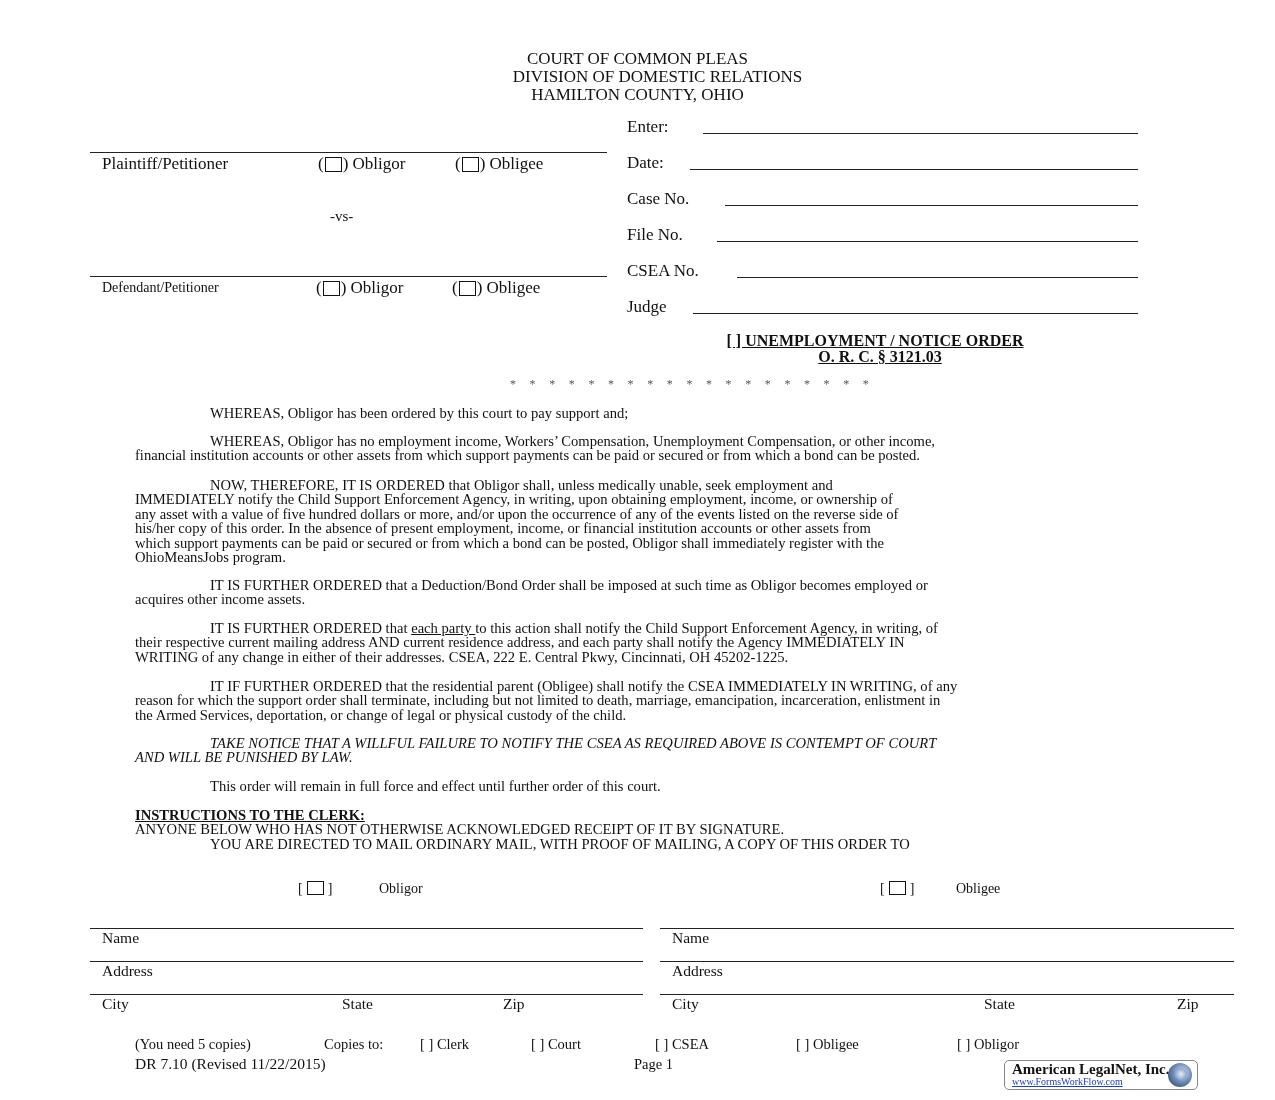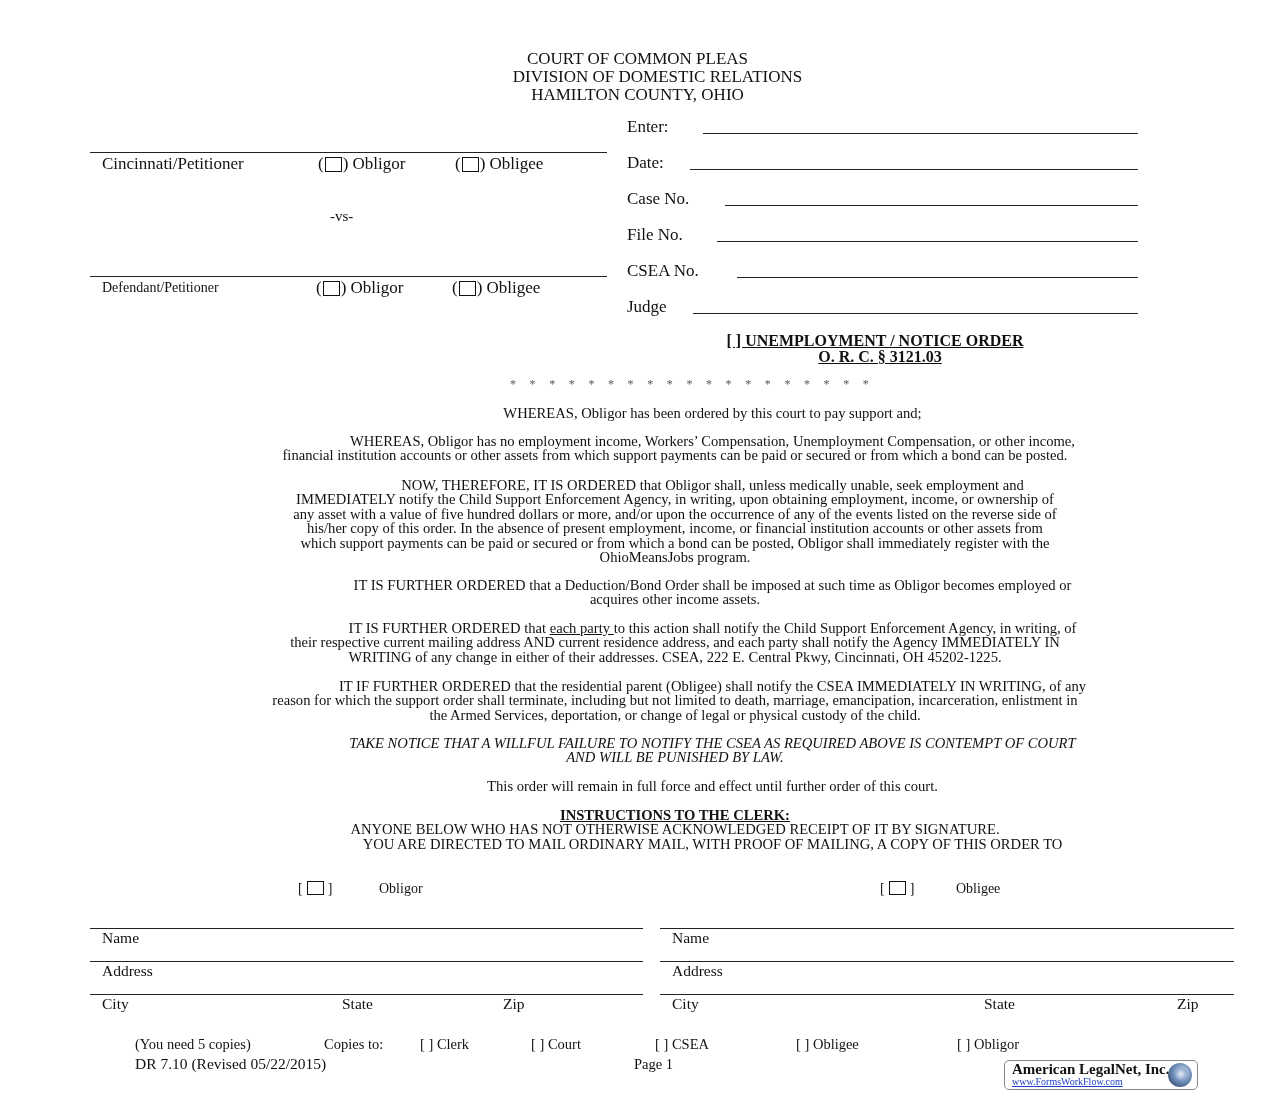--- a/index.html
+++ b/index.html
@@ -16,21 +16,21 @@
     display: inline-block; width: 17px; height: 15px; border: 1.5px solid #111;
     vertical-align: -3px; box-sizing: border-box; margin: 0 1px;
   }
   .cb-sm {
     display: inline-block; width: 17px; height: 14px; border: 1.5px solid #111;
     vertical-align: -2px; box-sizing: border-box; margin: 0 4px;
   }
   .fieldrow { position: absolute; left: 627px; font-size: 17px; line-height: 18px; white-space: nowrap; }
   .fieldline { position: absolute; border-top: 1.5px solid #222; height: 0; }
   .para { position: absolute; left: 135px; width: 1080px; font-size: 14.6px; line-height: 14.4px; }
-  .para .ln { white-space: nowrap; display: block; text-align: center; }
+  .para .ln { white-space: nowrap; display: block; }
   .ind { padding-left: 75px; }
   .u { text-decoration: underline; }
   .b { font-weight: bold; }
   .footer { font-size: 14.5px; white-space: nowrap; }
   .logo {
     position: absolute; left: 1004px; top: 1060px; width: 194px; height: 30px;
     border: 1px solid #888; border-radius: 5px; box-sizing: border-box; background: #fff;
   }
   .logo .name { position: absolute; left: 7px; top: 3px; font-size: 15px; font-weight: bold; line-height: 11px; white-space: nowrap; }
   .logo .url { position: absolute; left: 7px; top: 15px; font-size: 10px; line-height: 11px; color: #1a3cc8; text-decoration: underline; white-space: nowrap; }
@@ -45,21 +45,21 @@
 </style>
 </head>
 <body>
 
 <div class="abs hdr" style="top:50px;">COURT OF COMMON PLEAS</div>
 <div class="abs hdr" style="top:68px;padding-left:20px;">DIVISION OF DOMESTIC RELATIONS</div>
 <div class="abs hdr" style="top:86px;">HAMILTON COUNTY, OHIO</div>
 
 <div class="hline" style="left:90px; top:152px; width:517px;"></div>
 <div class="abs t" style="left:102px; top:155px; font-size:17px; line-height:17px;">
-  <span>Cincinnati/Petitioner</span>
+  <span>Plaintiff/Petitioner</span>
 </div>
 <div class="abs t" style="left:318px; top:155px; font-size:17px; line-height:17px;">
   <span>(</span><span class="cb"></span><span>) Obligor</span>
 </div>
 <div class="abs t" style="left:455px; top:155px; font-size:17px; line-height:17px;">
   <span>(</span><span class="cb"></span><span>) Obligee</span>
 </div>
 
 <div class="abs t" style="left:330px; top:209px; font-size:15px;">-vs-</div>
 
@@ -180,20 +180,20 @@
 <div class="abs t" style="left:1177px; top:996px;">Zip</div>
 
 <div class="abs footer" style="left:135px; top:1036px;">(You need 5 copies)</div>
 <div class="abs footer" style="left:324px; top:1036px;">Copies to:</div>
 <div class="abs footer" style="left:420px; top:1036px;">[  ] Clerk</div>
 <div class="abs footer" style="left:531px; top:1036px;">[  ] Court</div>
 <div class="abs footer" style="left:655px; top:1036px;">[  ] CSEA</div>
 <div class="abs footer" style="left:796px; top:1036px;">[  ] Obligee</div>
 <div class="abs footer" style="left:957px; top:1036px;">[   ] Obligor</div>
 
-<div class="abs footer" style="left:135px; top:1055px; font-size:15.5px;">DR   7.10   (Revised 05/22/2015)</div>
+<div class="abs footer" style="left:135px; top:1055px; font-size:15.5px;">DR   7.10   (Revised 11/22/2015)</div>
 <div class="abs footer" style="left:634px; top:1056px;">Page  1</div>
 
 <div class="logo">
   <span class="name">American LegalNet, Inc.</span>
   <span class="url">www.FormsWorkFlow.com</span>
   <span class="globe"></span>
 </div>
 
 </body></html>

